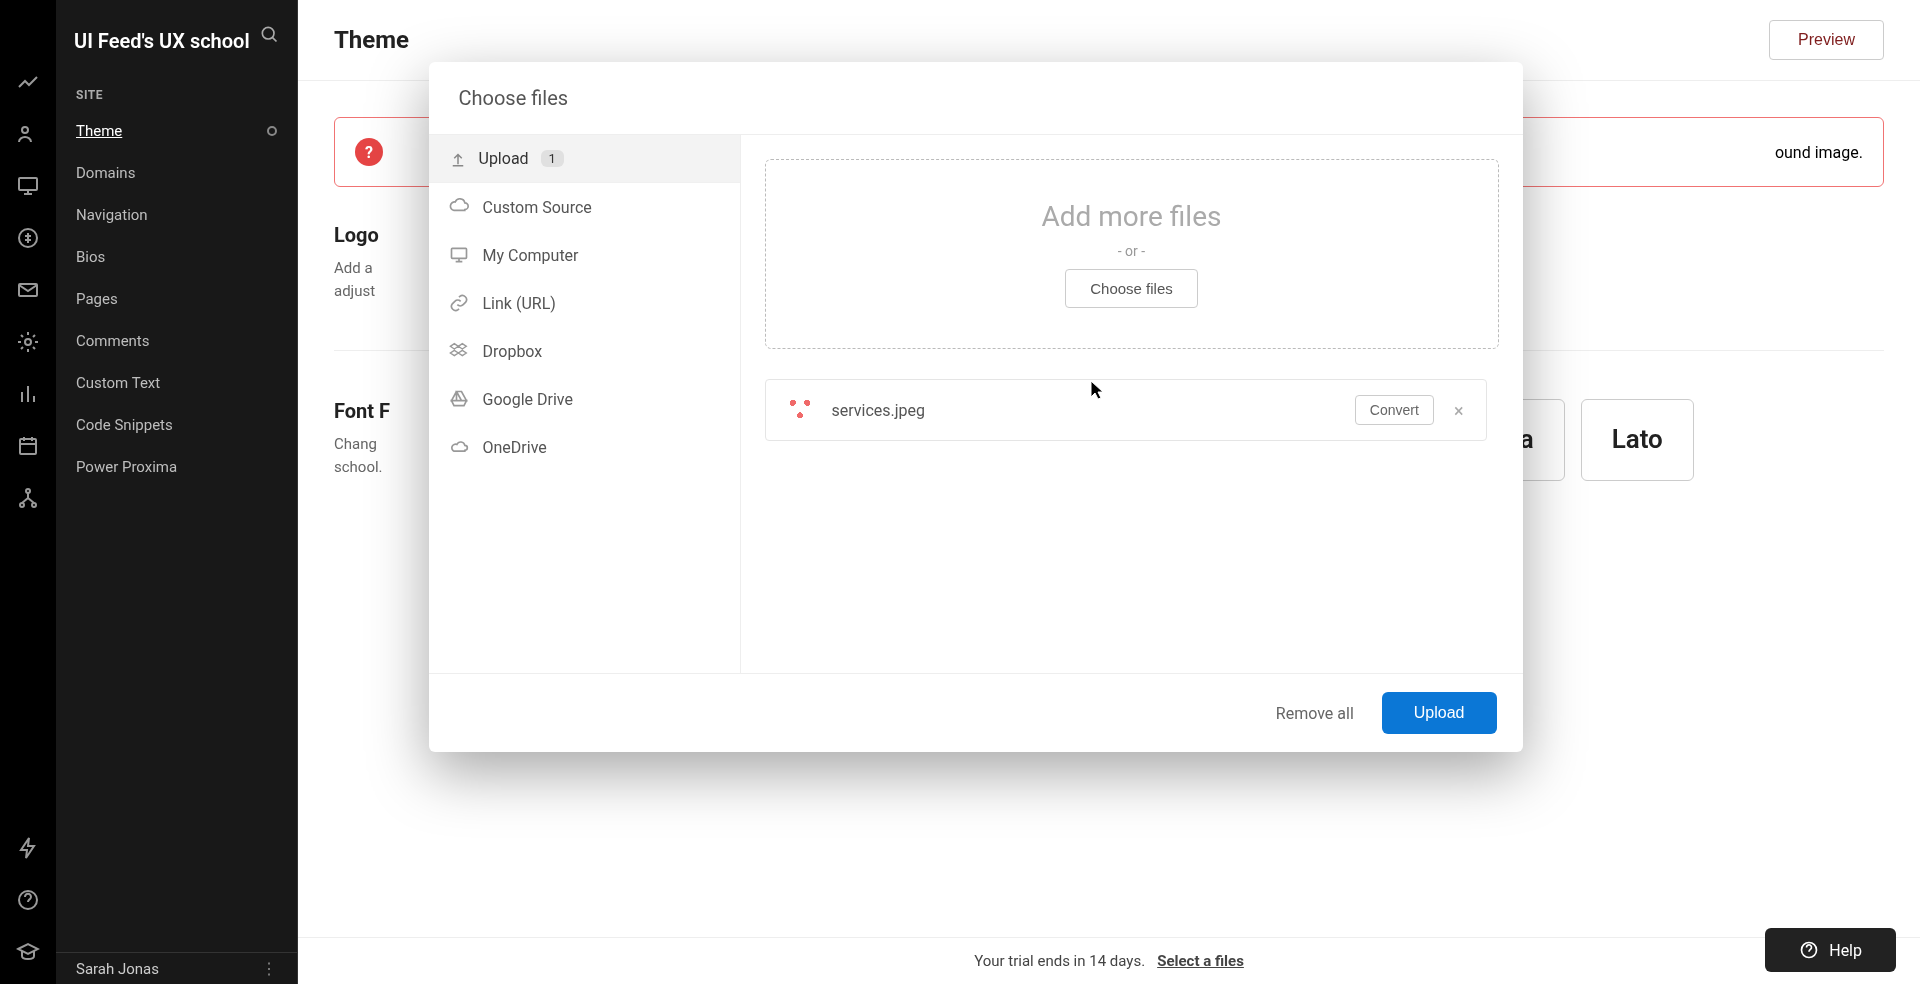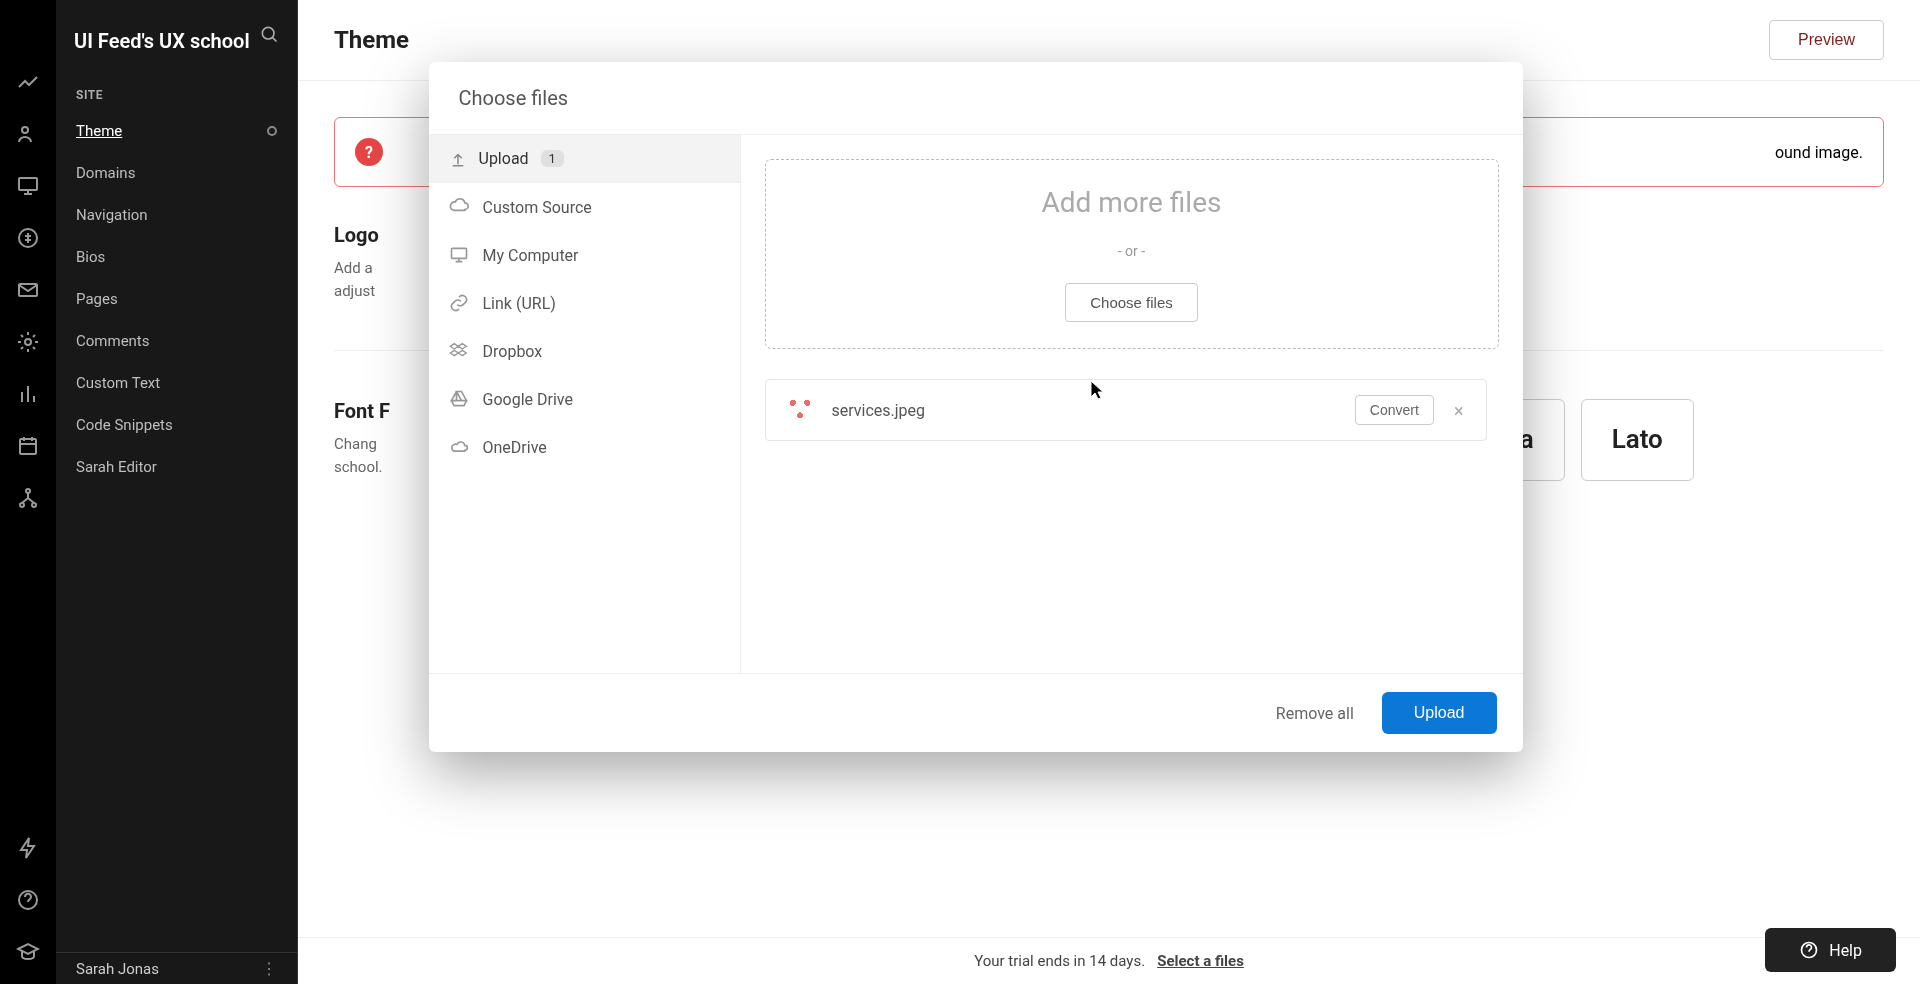--- a/index.html
+++ b/index.html
@@ -328,21 +328,21 @@
       background: #fff;
     }
     .dropzone {
       border: 1px dashed #bbb;
       border-radius: 6px;
       height: 190px;
       display: flex;
       flex-direction: column;
       align-items: center;
       justify-content: center;
-      gap: 24px;
+      gap: 10px;
       margin-bottom: 30px;
     }
     .dz-text {
       font-size: 28px;
       color: #aaa;
       font-weight: 400;
     }
     .or-sep {
       font-size: 14px;
       color: #999;
@@ -534,21 +534,21 @@
       <li class="nav-item">
           <span>Comments</span>
         </li>
       <li class="nav-item">
           <span>Custom Text</span>
         </li>
       <li class="nav-item">
           <span>Code Snippets</span>
         </li>
       <li class="nav-item">
-          <span>Sarah Editor</span>
+          <span>Power Proxima</span>
         </li>
     </ul>
     <div class="sidebar-footer">
       <span class="user-name">Sarah Jonas</span>
       <span style="color:#888;">⋮</span>
     </div>
   </aside>
 
   <main class="main">
     <div class="top-header">

